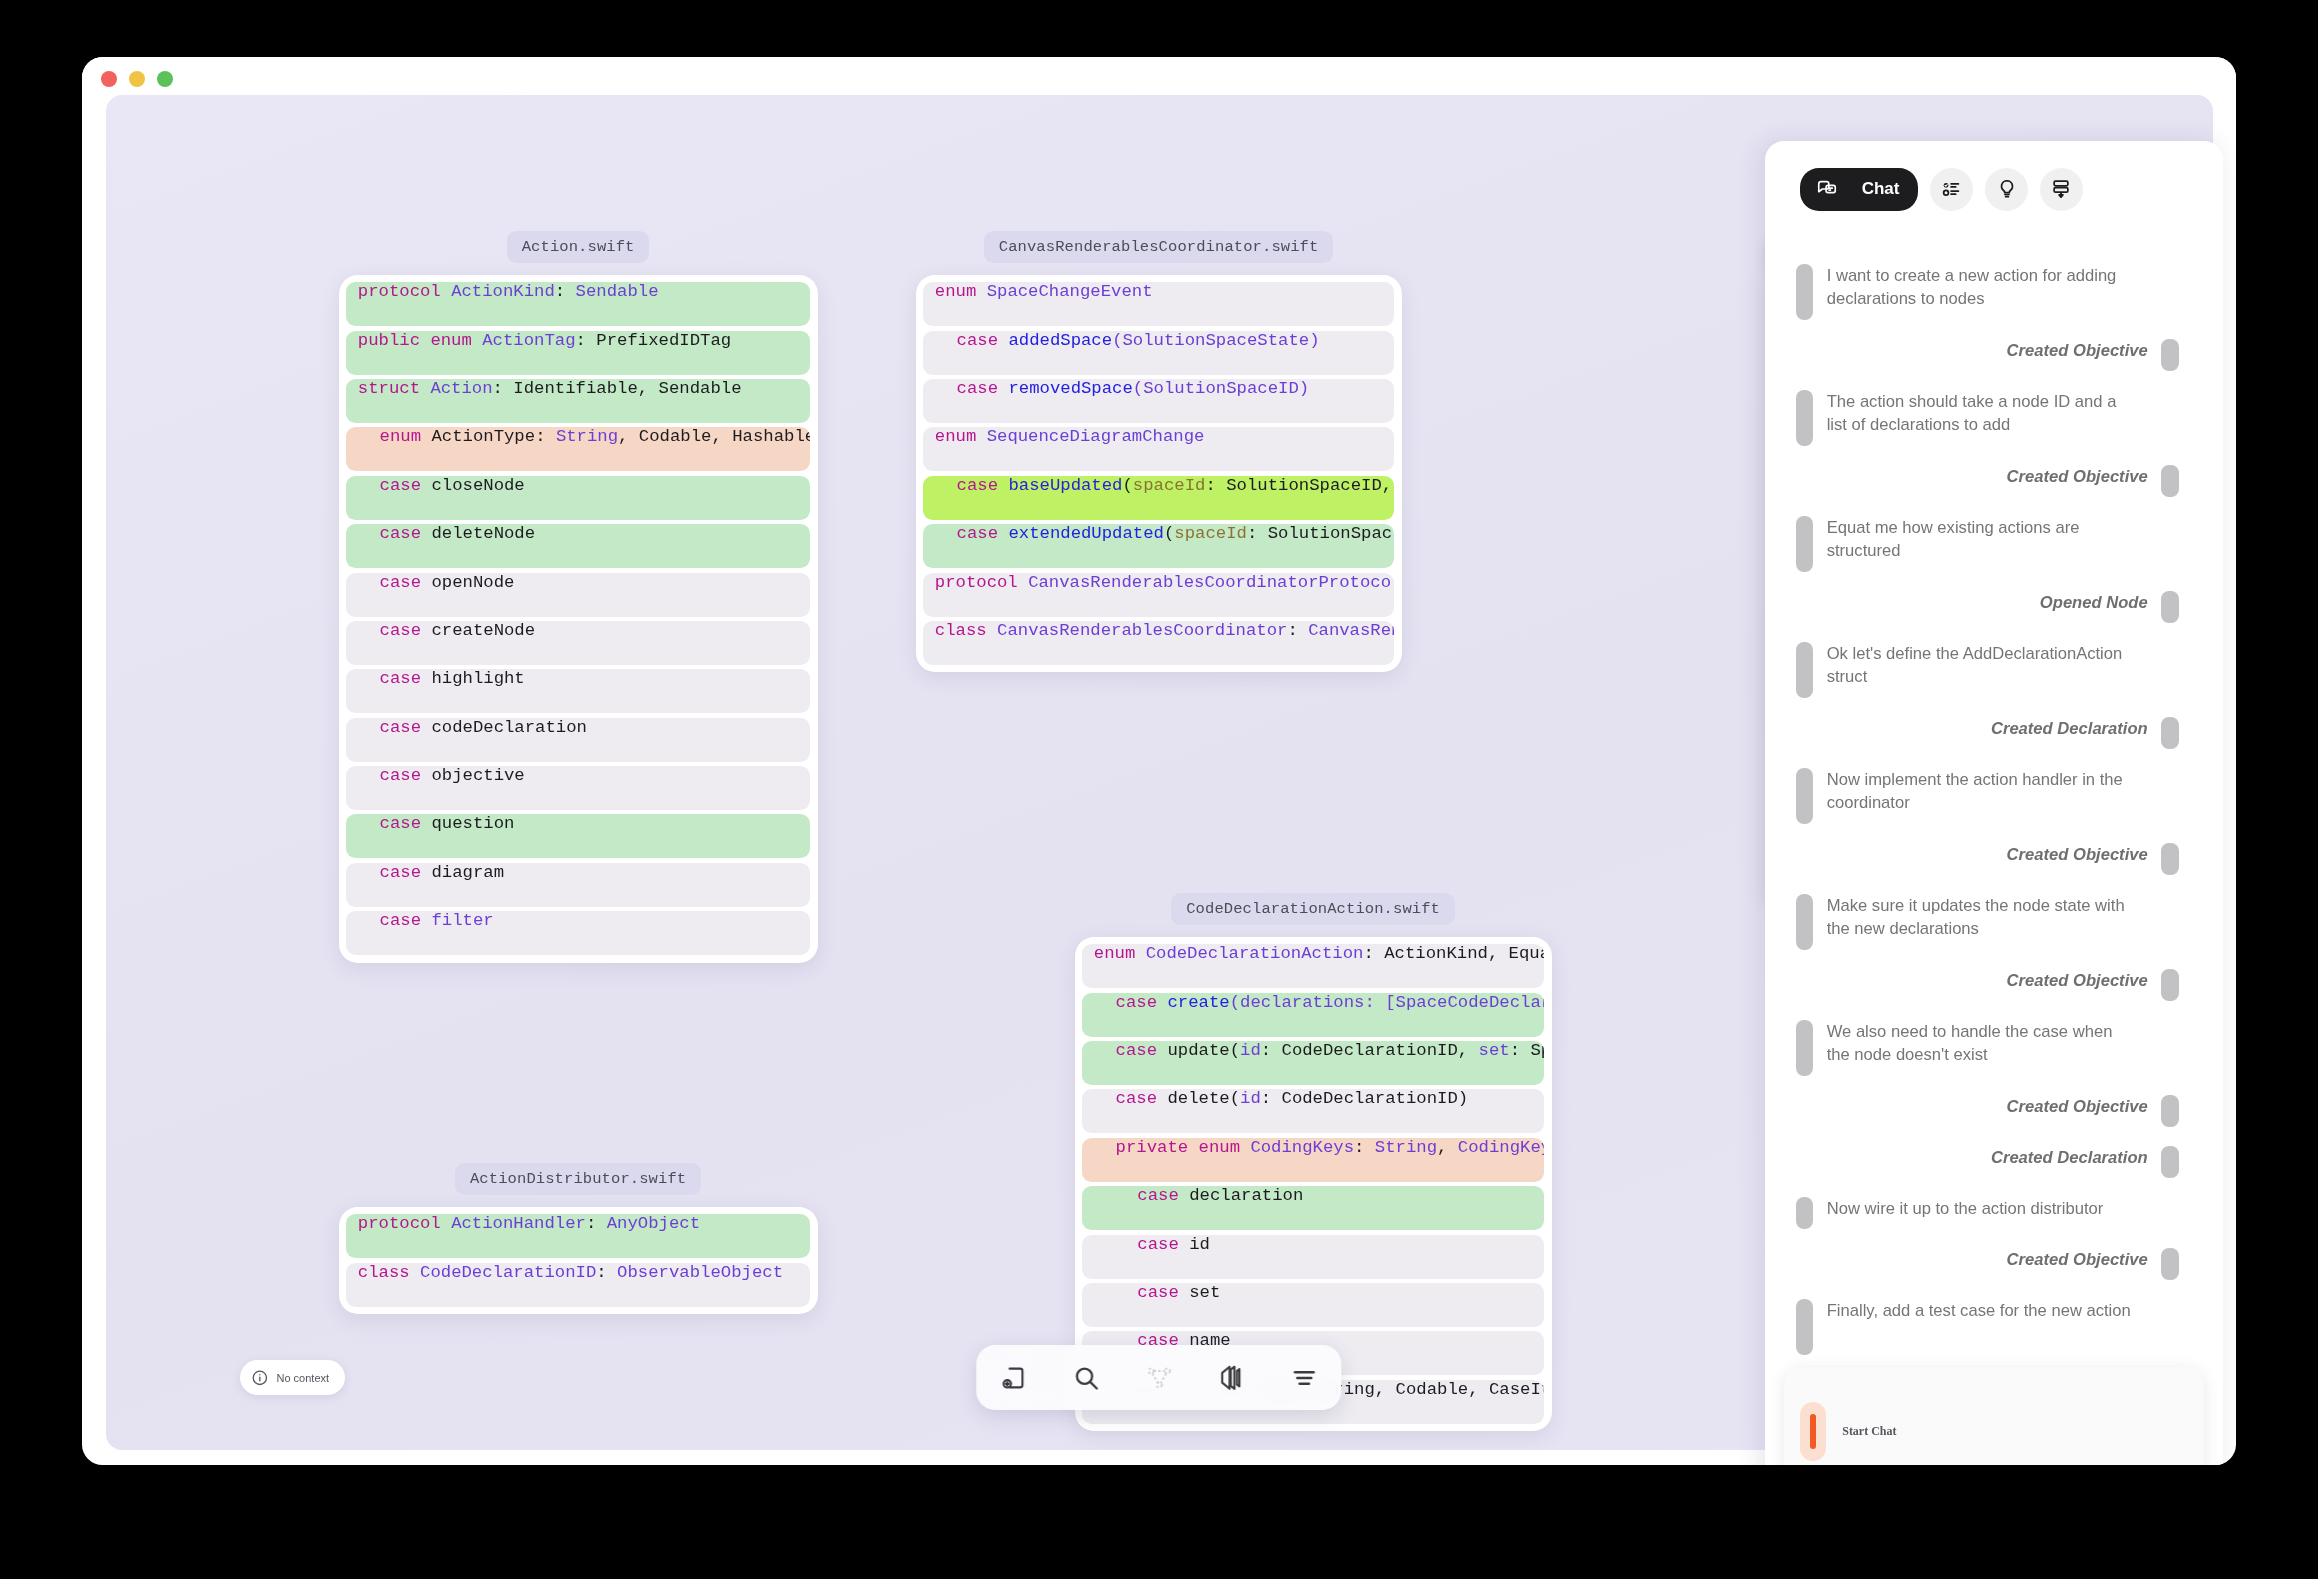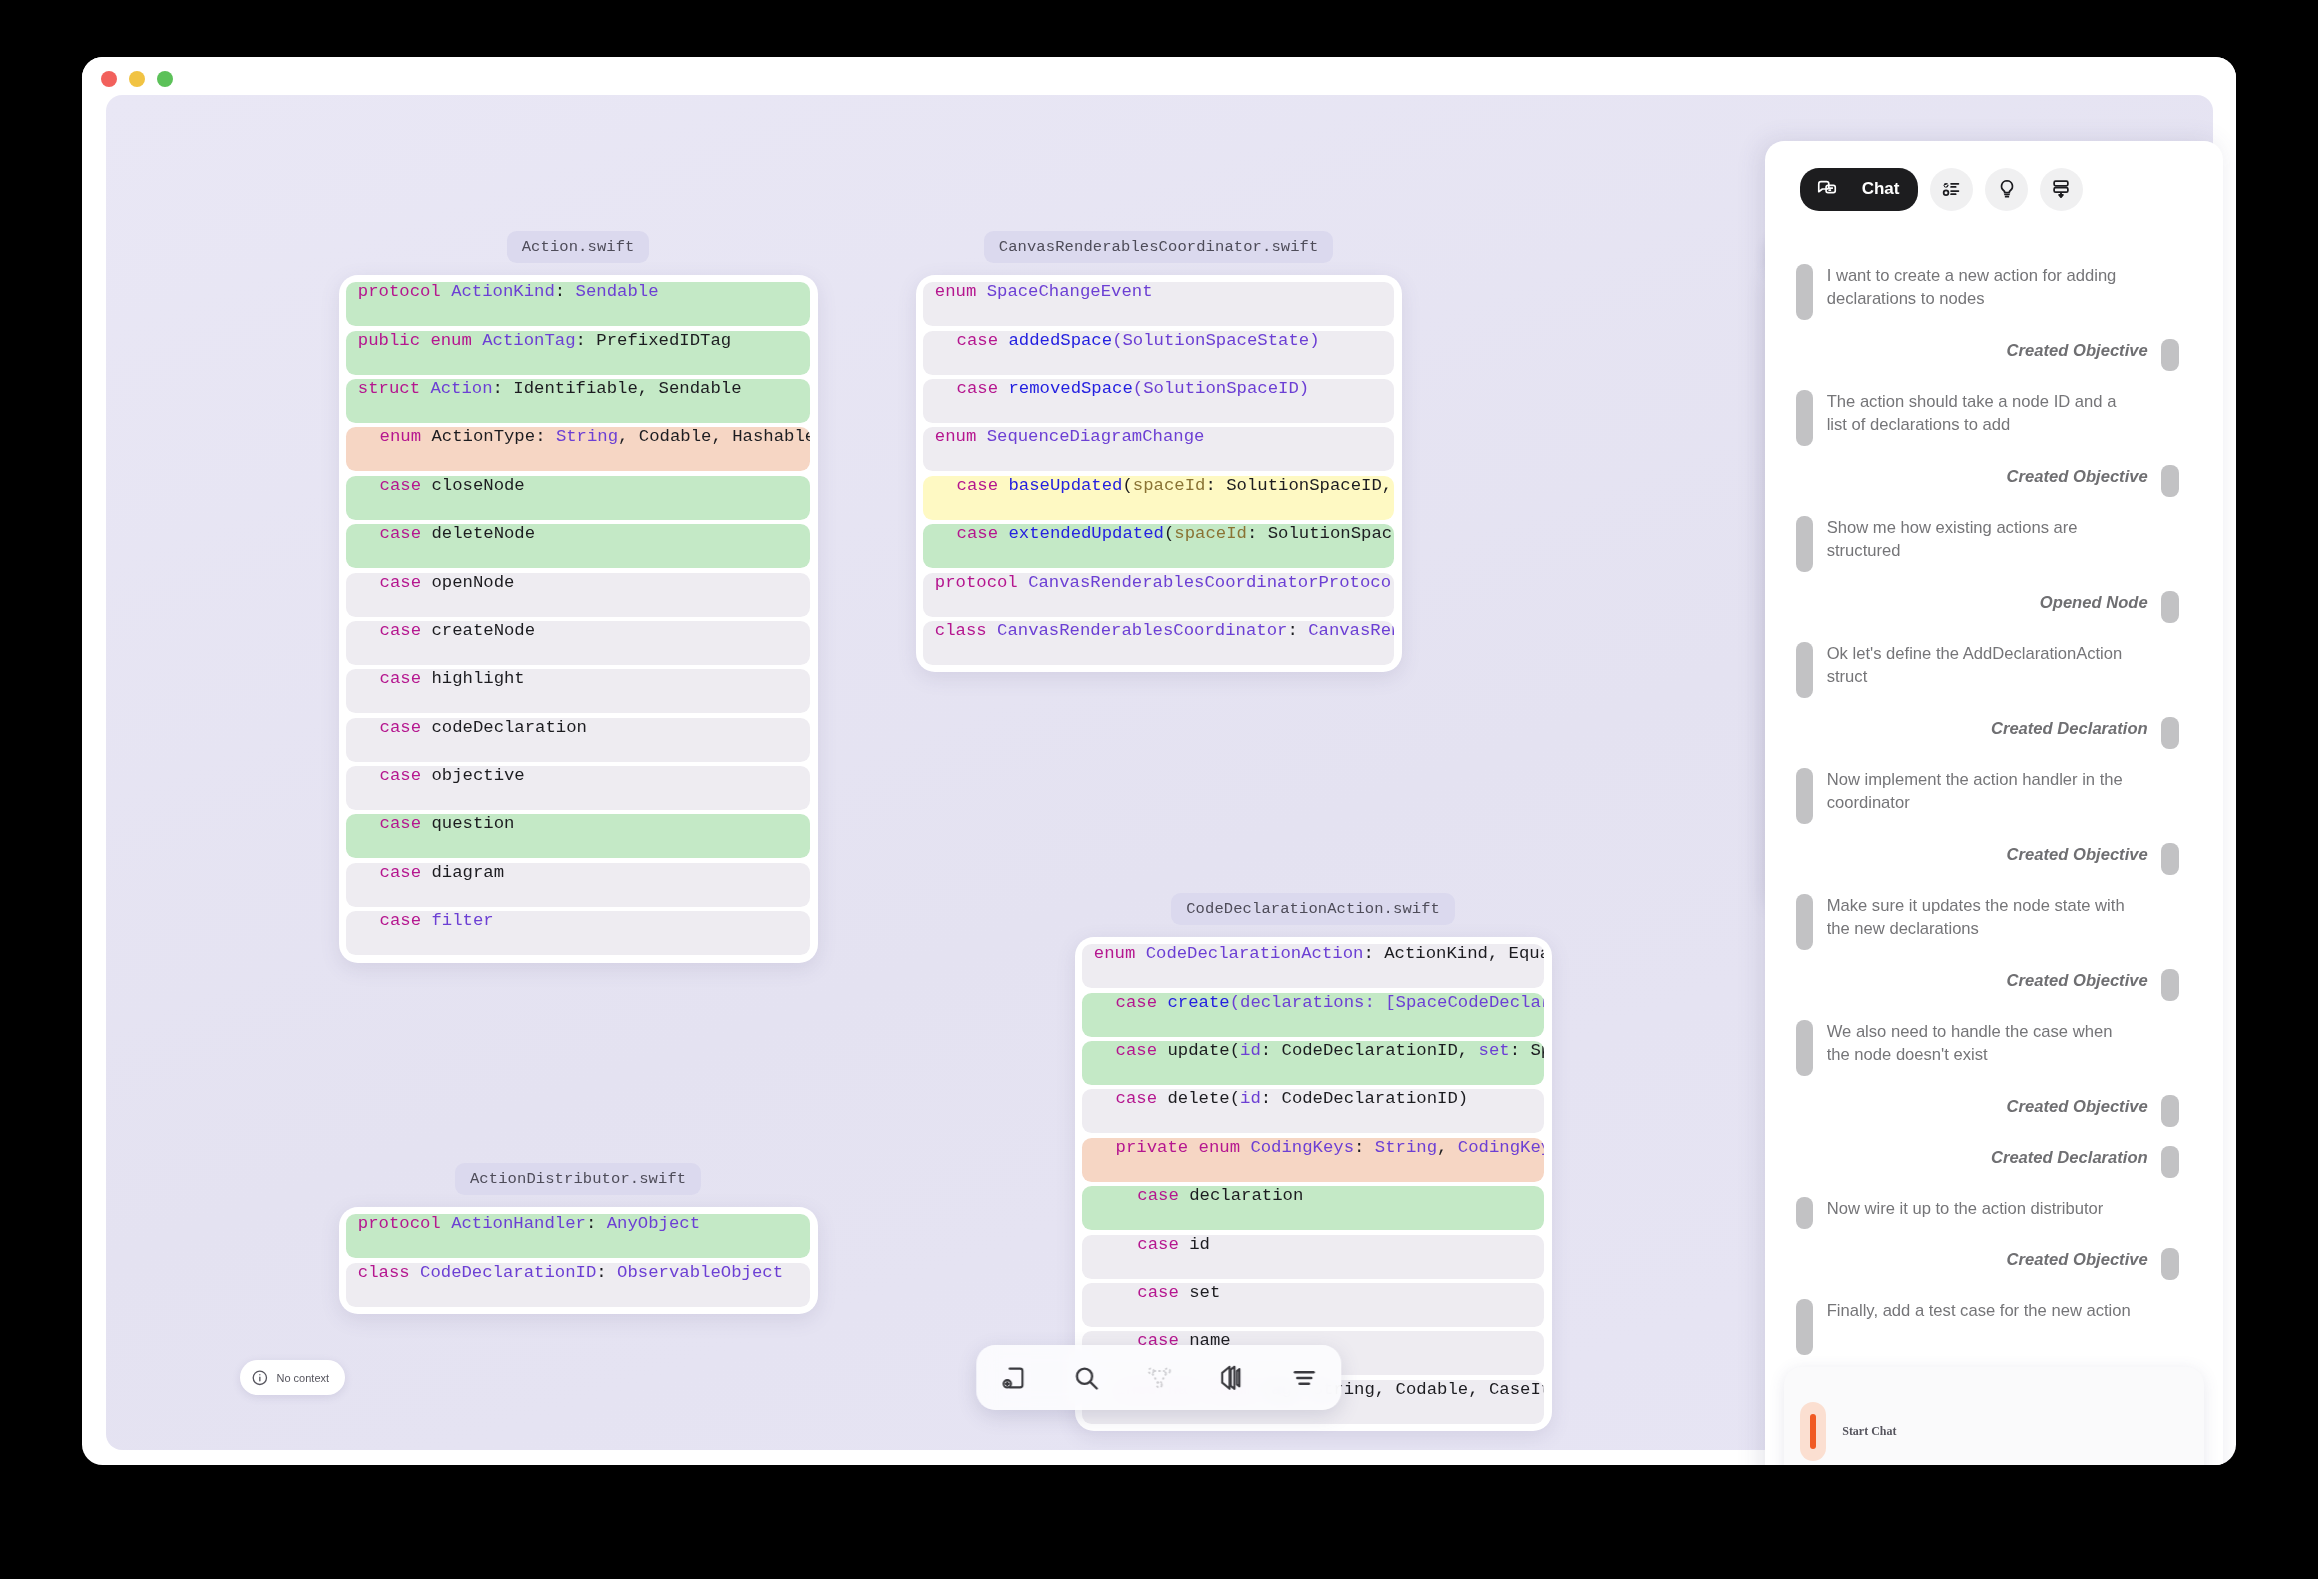--- a/index.html
+++ b/index.html
@@ -85,21 +85,21 @@
     white-space: nowrap;
     padding-left: 11.8px;
     margin-bottom: 4.4px;
     overflow: hidden;
   }
   .code-row:last-child { margin-bottom: 0; }
 
   .bg-plain  { background: #eeecf1; }
   .bg-green  { background: #c4e9c6; }
   .bg-peach  { background: #f6d6c4; }
-  .bg-yellow { background: #fef9c3; }
+  .bg-yellow { background: #bef264; }
 
   
   .kw   { color: #b5168f; }
   .typ  { color: #6c3fd4; }
   .fn   { color: #2420e0; }
   .pln  { color: #1c1c20; }
   .lbl  { color: #8a7334; }
   .ind1 { padding-left: 2.1ch; }
   .ind2 { padding-left: 4.2ch; }
 
@@ -540,21 +540,21 @@
         <div class="msg user">
           <div class="bar" style="min-height: 56px;"></div>
           <div class="msg-text">The action should take a node ID and a list of declarations to add</div>
         </div>
         <div class="msg sys">
           <div class="msg-text">Created Objective</div>
           <div class="bar" style="min-height: 32px;"></div>
         </div>
         <div class="msg user">
           <div class="bar" style="min-height: 56px;"></div>
-          <div class="msg-text">Show me how existing actions are structured</div>
+          <div class="msg-text">Equat me how existing actions are structured</div>
         </div>
         <div class="msg sys">
           <div class="msg-text">Opened Node</div>
           <div class="bar" style="min-height: 32px;"></div>
         </div>
         <div class="msg user">
           <div class="bar" style="min-height: 56px;"></div>
           <div class="msg-text">Ok let's define the AddDeclarationAction struct</div>
         </div>
         <div class="msg sys">

